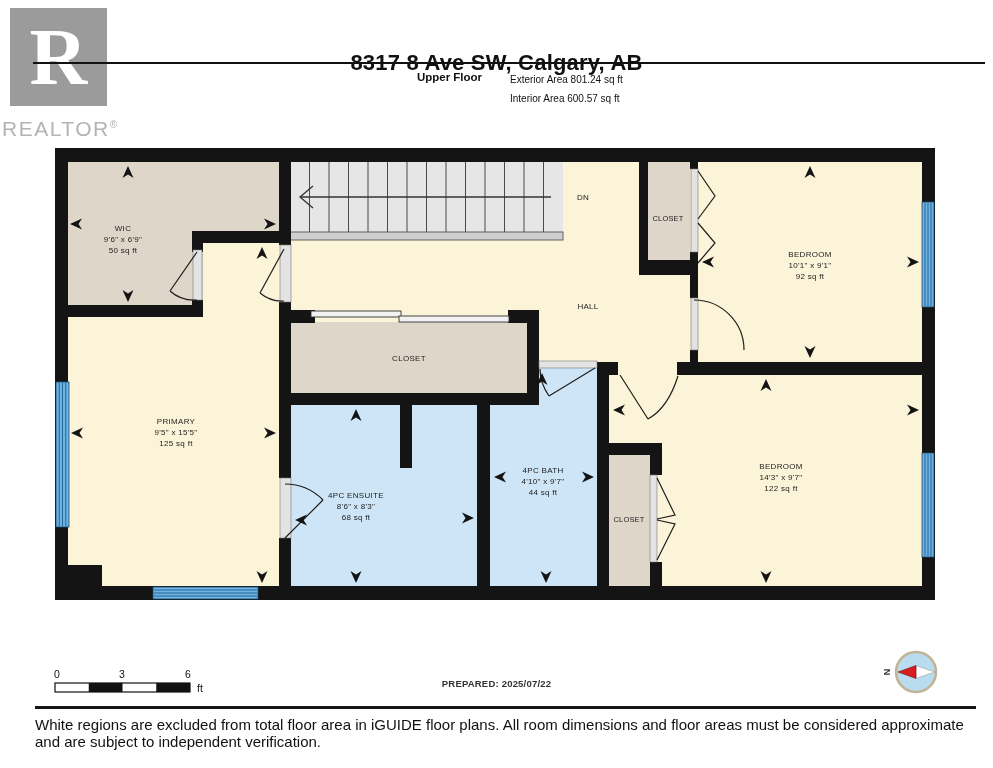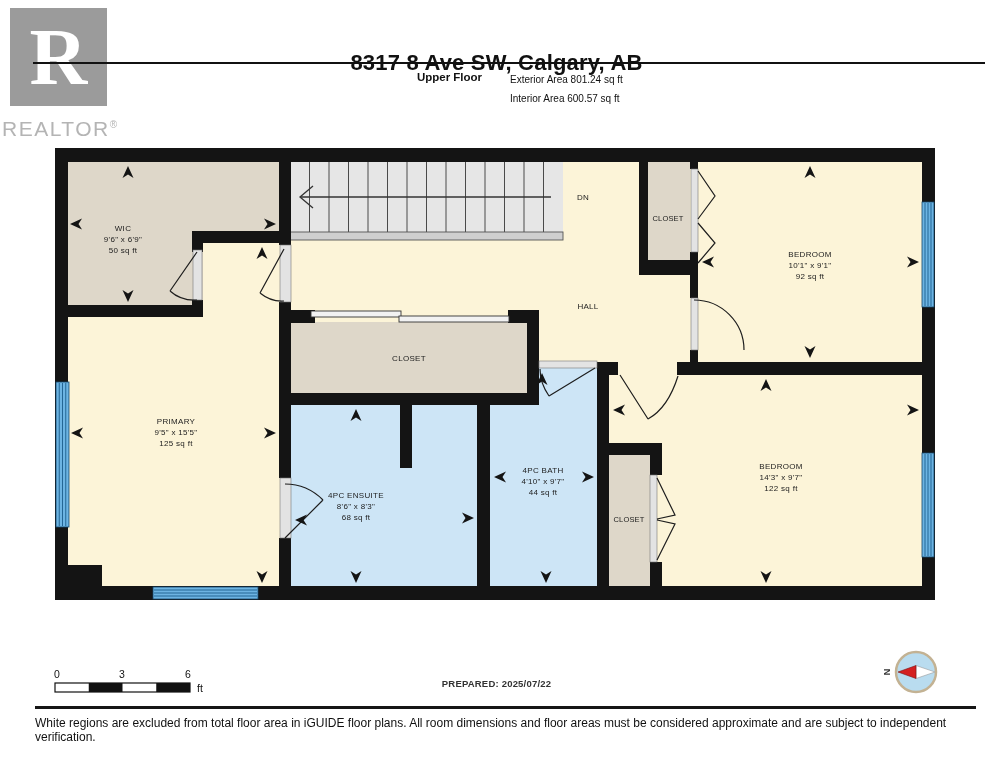--- a/index.html
+++ b/index.html
@@ -20,21 +20,21 @@
   #page-title{left:0;top:26px;width:993px;text-align:center;font-size:22px;
               font-weight:bold;letter-spacing:.2px;margin-top:24px;}
   #floor-label{left:402px;top:71px;width:95px;text-align:center;font-size:11.5px;
                font-weight:bold;}
   #areas{left:510px;top:70px;font-size:10px;line-height:19px;}
 
   
   #prepared{left:0;top:678px;width:993px;text-align:center;font-size:9.5px;
             font-weight:bold;color:#333;letter-spacing:.2px;}
   #footer-line{left:35px;top:706px;width:941px;height:3px;background:#161616;}
-  #disclaimer{left:35px;top:716px;width:945px;font-size:12px;color:#111;}
+  #disclaimer{left:35px;top:716px;width:945px;font-size:15px;color:#111;}
 
   
   .f-cream{fill:var(--cream,#fcf4d8);}
   .f-beige{fill:var(--beige,#ded7c9);}
   .f-blue{fill:var(--blue,#cde5f6);}
   .f-wall{fill:var(--wall,#141414);}
   .f-stairs{fill:var(--stairs,#e6e6e6);}
   .f-window{fill:var(--window,#6db4e3);}
 
   .track{fill:#e3e3e3;stroke:#777;stroke-width:.6;}

